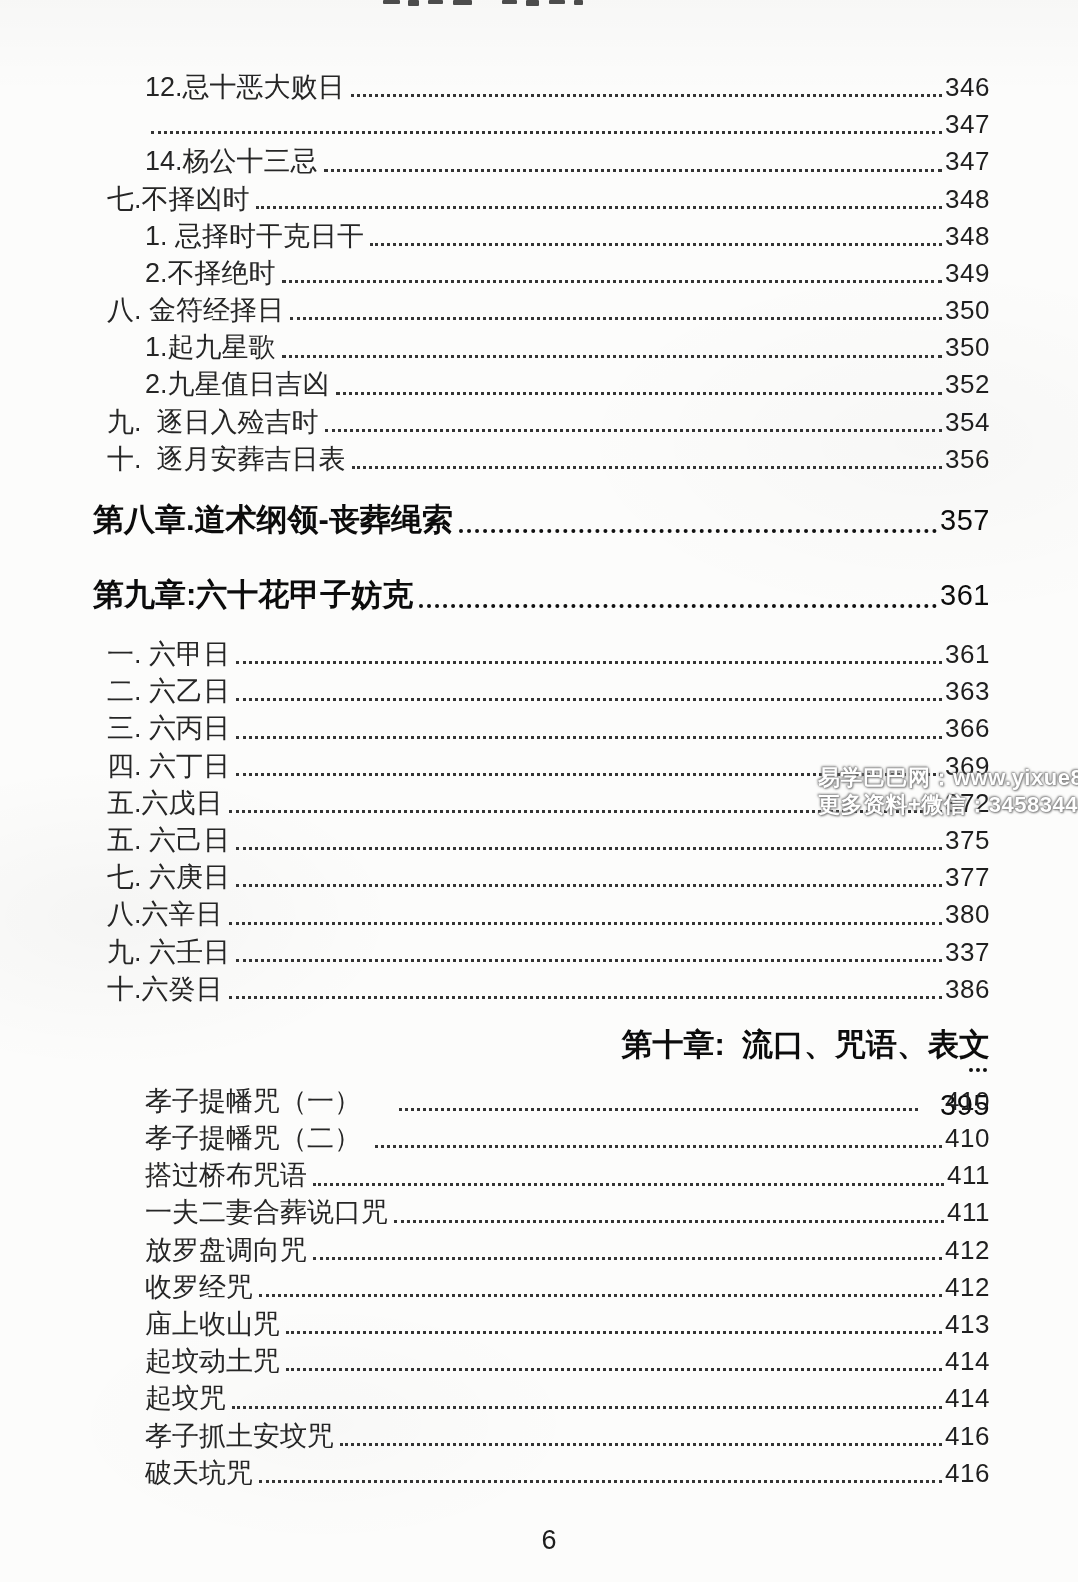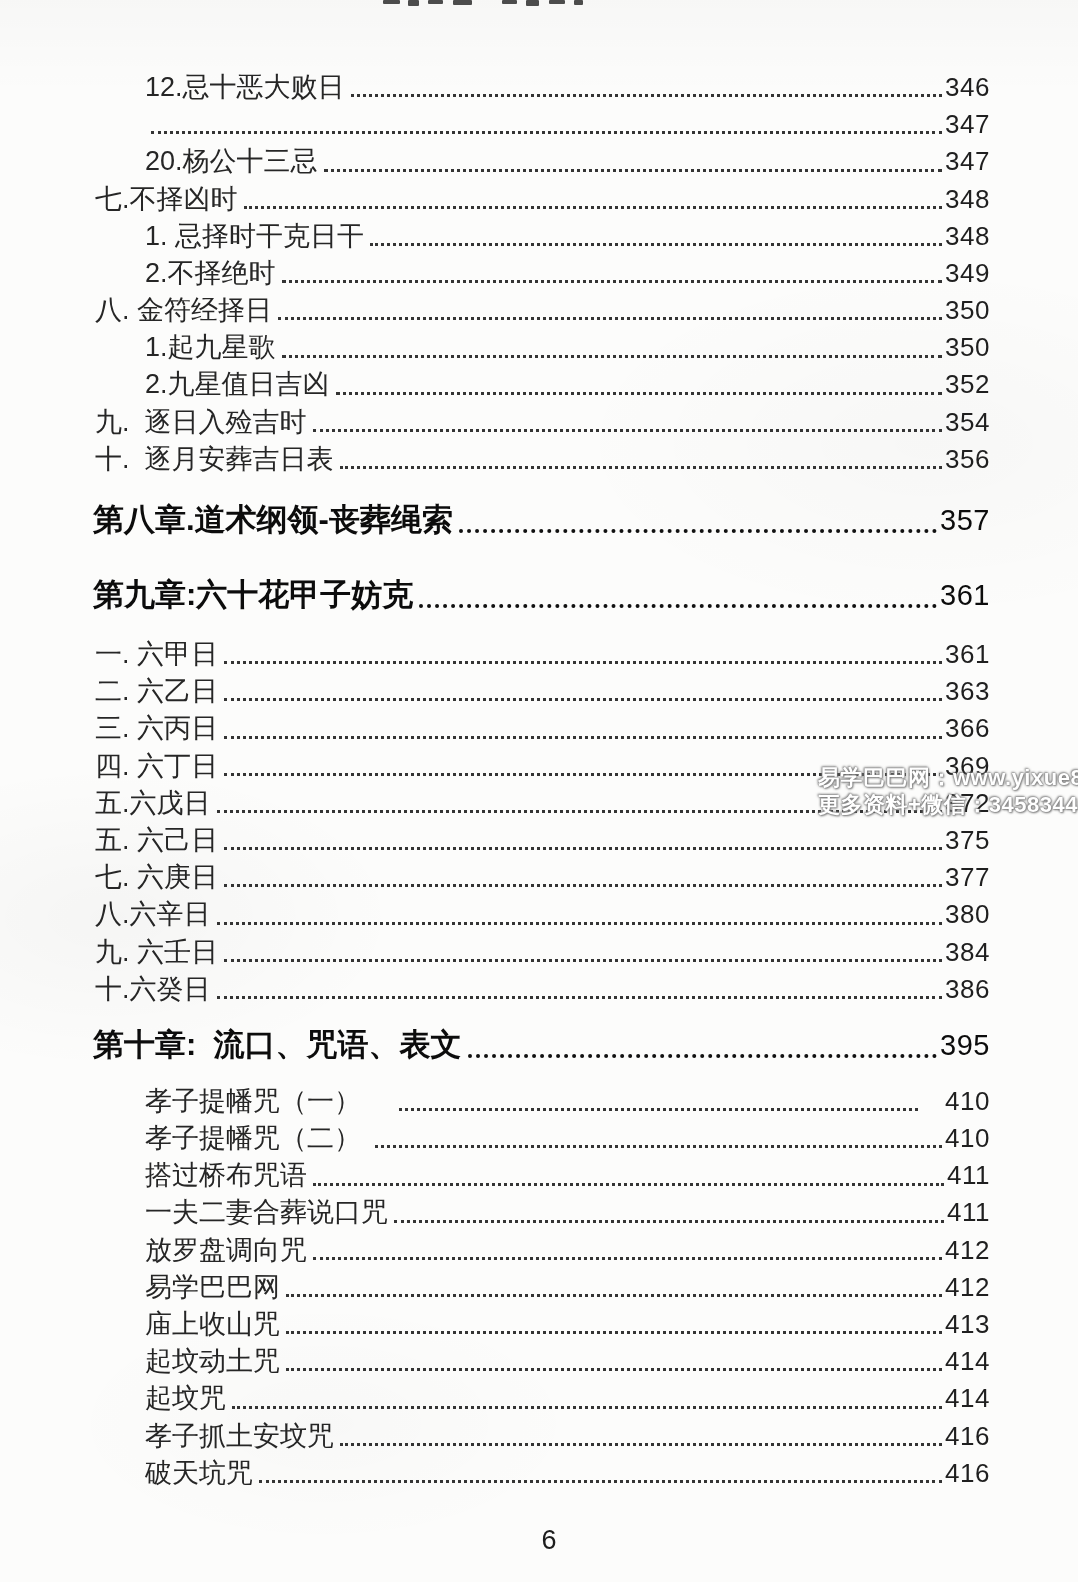--- a/index.html
+++ b/index.html
@@ -29,21 +29,21 @@
     position:absolute;left:0;top:69px;width:100%;box-sizing:border-box;
     padding:0 88px 0 93px;z-index:1;
   }
   .row{display:flex;align-items:flex-end;height:37.2px;color:#262626;}
   .row .t{font-size:27px;line-height:37.2px;white-space:pre;flex:0 0 auto;}
   .row .leader{
     flex:1 1 auto;min-width:18px;height:0;
     border-bottom:3px dotted #343434;margin:0 3px 9px 6px;
   }
   .row .p{font-size:26px;line-height:37.2px;flex:0 0 auto;letter-spacing:.5px;color:#1f1f1f;}
-  .row.l1{padding-left:2px;}
+  .row.l1{padding-left:2px;margin-left:12px;}
   .row.l2{padding-left:52px;}
   .row.chapter{height:46px;color:#0c0c0c;font-weight:700;}
   .row.chapter .t{font-size:31px;line-height:46px;}
   .row.chapter .p{font-size:29px;line-height:46px;font-weight:400;color:#0c0c0c;}
   .row.chapter .leader{border-bottom:4px dotted #111;margin-bottom:10px;}
 
   .watermark{
     position:absolute;left:818px;top:764px;z-index:3;white-space:nowrap;
     color:#ffffff;font-weight:700;font-size:22px;line-height:27px;letter-spacing:.5px;
     text-shadow:0 0 3px rgba(125,125,125,.95),0 0 1px rgba(105,105,105,.9),
@@ -74,21 +74,21 @@
       <div class="row l2">
     <span class="t">12.忌十恶大败日</span>
     <span class="leader"></span>
     <span class="p">346</span>
   </div>
       <div class="row l2">
     <span class="leader"></span>
     <span class="p">347</span>
   </div>
       <div class="row l2">
-    <span class="t">20.杨公十三忌</span>
+    <span class="t">14.杨公十三忌</span>
     <span class="leader"></span>
     <span class="p">347</span>
   </div>
       <div class="row l1">
     <span class="t">七.不择凶时</span>
     <span class="leader"></span>
     <span class="p">348</span>
   </div>
       <div class="row l2">
     <span class="t">1. 忌择时干克日干</span>
@@ -171,28 +171,28 @@
     <span class="p">377</span>
   </div>
       <div class="row l1">
     <span class="t">八.六辛日</span>
     <span class="leader"></span>
     <span class="p">380</span>
   </div>
       <div class="row l1">
     <span class="t">九. 六壬日</span>
     <span class="leader"></span>
-    <span class="p">384</span>
+    <span class="p">337</span>
   </div>
       <div class="row l1">
     <span class="t">十.六癸日</span>
     <span class="leader"></span>
     <span class="p">386</span>
   </div>
-      <div class="row chapter" style="margin-top: 14px;">
+      <div class="row chapter" style="margin-top: 14px; flex-direction: column;">
     <span class="t">第十章:  流口、咒语、表文</span>
     <span class="leader"></span>
     <span class="p">395</span>
   </div>
       <div class="row l2" style="margin-top: 15px; gap: 24px;">
     <span class="t">孝子提幡咒（一） </span>
     <span class="leader"></span>
     <span class="p">410</span>
   </div>
       <div class="row l2">
@@ -209,21 +209,21 @@
     <span class="t">一夫二妻合葬说口咒</span>
     <span class="leader"></span>
     <span class="p">411</span>
   </div>
       <div class="row l2">
     <span class="t">放罗盘调向咒</span>
     <span class="leader"></span>
     <span class="p">412</span>
   </div>
       <div class="row l2">
-    <span class="t">易学巴巴网</span>
+    <span class="t">收罗经咒</span>
     <span class="leader"></span>
     <span class="p">412</span>
   </div>
       <div class="row l2">
     <span class="t">庙上收山咒</span>
     <span class="leader"></span>
     <span class="p">413</span>
   </div>
       <div class="row l2">
     <span class="t">起坟动土咒</span>

